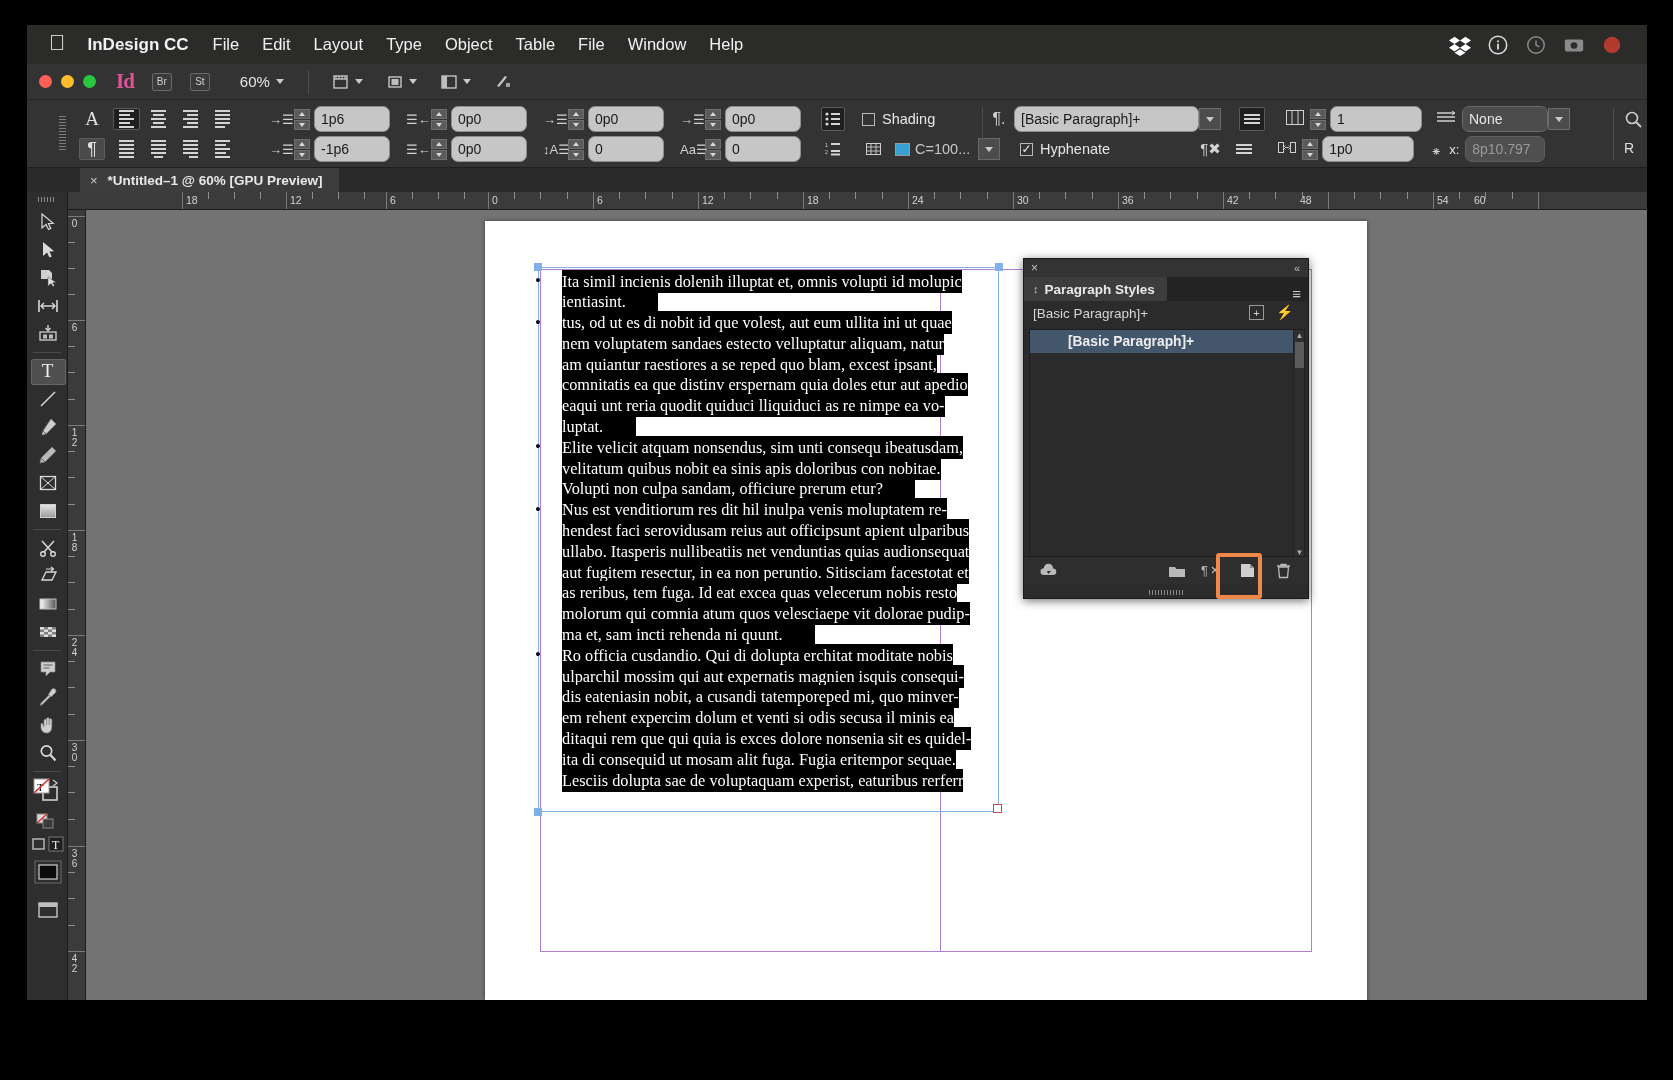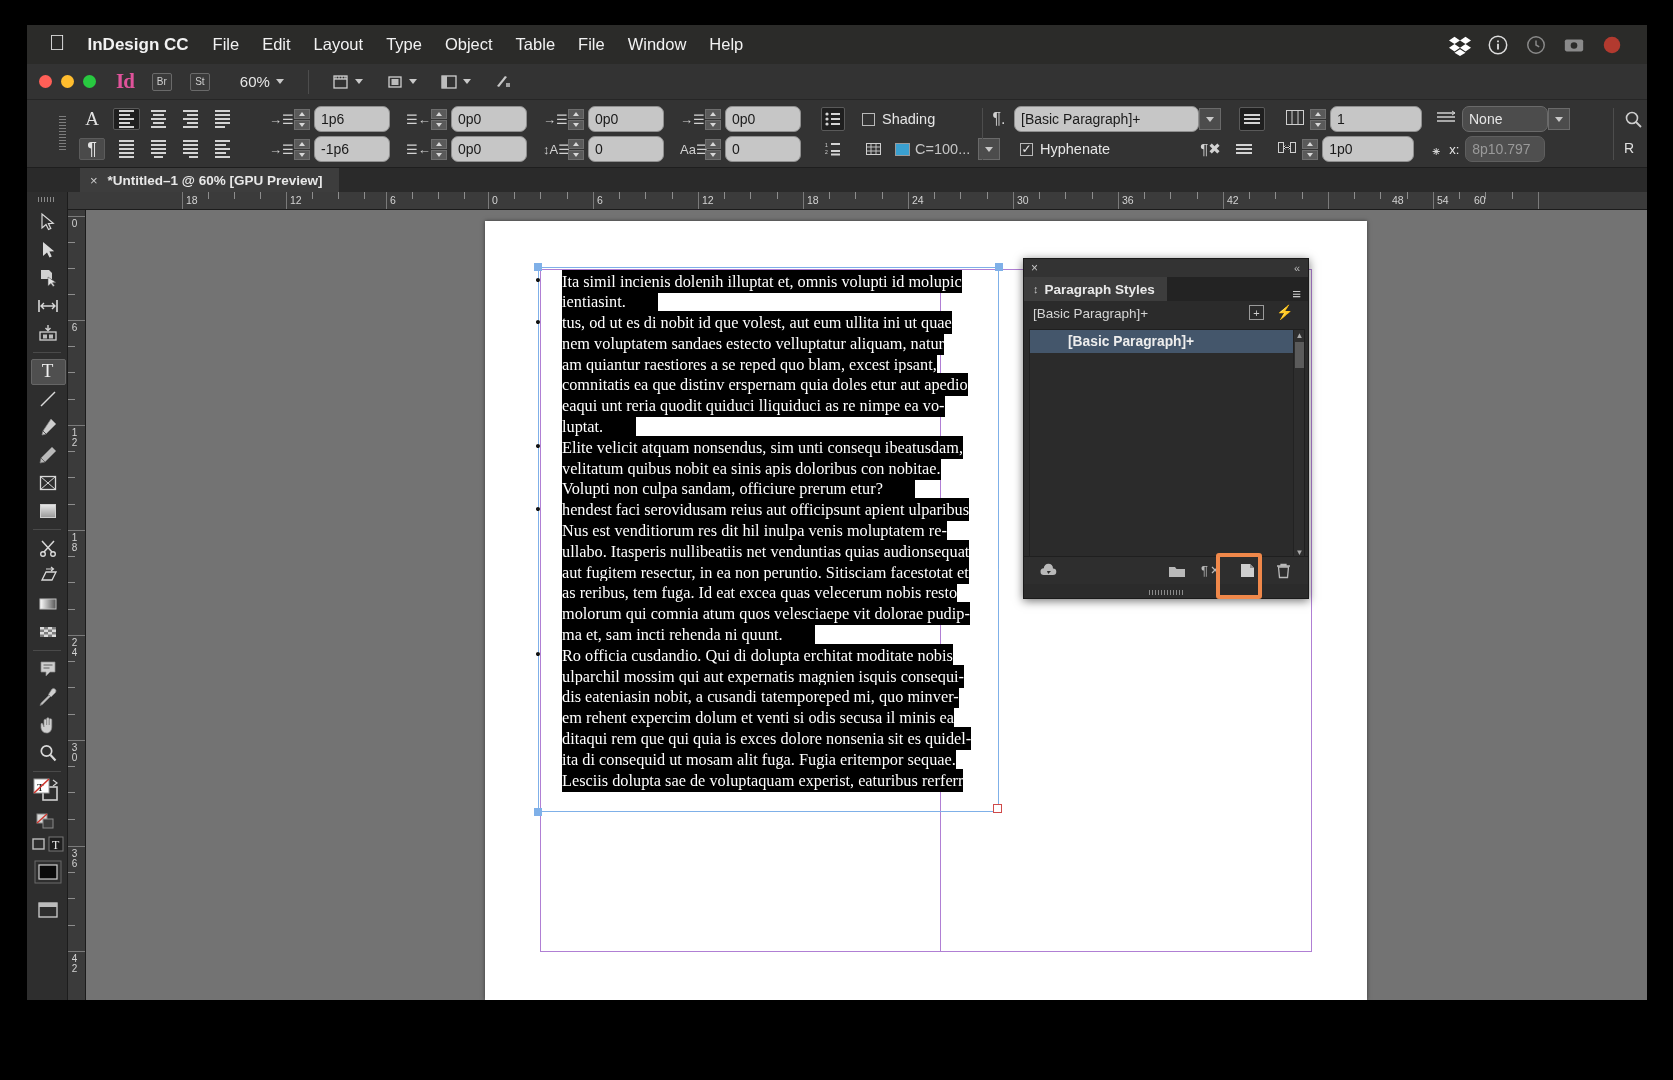--- a/index.html
+++ b/index.html
@@ -820,21 +820,21 @@
       <span class="rlabel" style="left:739px">18</span>
     <span class="rtick major" style="left:840px"></span>
       <span class="rlabel" style="left:844px">24</span>
     <span class="rtick major" style="left:945px"></span>
       <span class="rlabel" style="left:949px">30</span>
     <span class="rtick major" style="left:1050px"></span>
       <span class="rlabel" style="left:1054px">36</span>
     <span class="rtick major" style="left:1155px"></span>
       <span class="rlabel" style="left:1159px">42</span>
     <span class="rtick major" style="left:1260px"></span>
-      <span class="rlabel" style="left:1324px">48</span>
+      <span class="rlabel" style="left:1232px">48</span>
     <span class="rtick major" style="left:1365px"></span>
       <span class="rlabel" style="left:1369px">54</span>
     <span class="rtick major" style="left:1470px"></span>
       <span class="rlabel" style="left:1406px">60</span>
     <span class="rtick" style="left:140px"></span>
       <span class="rtick" style="left:166px"></span>
       <span class="rtick" style="left:192px"></span>
     <span class="rtick" style="left:244px"></span>
       <span class="rtick" style="left:270px"></span>
       <span class="rtick" style="left:296px"></span>
@@ -935,22 +935,22 @@
             <div class="ln"><span class="sel">luptat.</span><span class="sel trail">&nbsp;&nbsp;&nbsp;&nbsp;&nbsp;&nbsp;&nbsp;&nbsp;</span></div>
           </div>
           <div class="para">
             <span class="bullet">•</span>
             <div class="ln"><span class="sel">Elite velicit atquam nonsendus, sim unti consequ ibeatusdam,</span></div>
             <div class="ln"><span class="sel">velitatum quibus nobit ea sinis apis doloribus con nobitae.</span></div>
             <div class="ln"><span class="sel">Volupti non culpa sandam, officiure prerum etur?</span><span class="sel trail">&nbsp;&nbsp;&nbsp;&nbsp;&nbsp;&nbsp;&nbsp;&nbsp;</span></div>
           </div>
           <div class="para">
             <span class="bullet">•</span>
+            <div class="ln"><span class="sel">Nus est venditiorum res dit hil inulpa venis moluptatem re-</span></div>
             <div class="ln"><span class="sel">hendest faci serovidusam reius aut officipsunt apient ulparibus</span></div>
-            <div class="ln"><span class="sel">Nus est venditiorum res dit hil inulpa venis moluptatem re-</span></div>
             <div class="ln"><span class="sel">ullabo. Itasperis nullibeatiis net venduntias quias audionsequat</span></div>
             <div class="ln"><span class="sel">aut fugitem resectur, in ea non peruntio. Sitisciam facestotat et</span></div>
             <div class="ln"><span class="sel">as reribus, tem fuga. Id eat excea quas velecerum nobis resto</span></div>
             <div class="ln"><span class="sel">molorum qui comnia atum quos velesciaepe vit dolorae pudip-</span></div>
             <div class="ln"><span class="sel">ma et, sam incti rehenda ni quunt.</span><span class="sel trail">&nbsp;&nbsp;&nbsp;&nbsp;&nbsp;&nbsp;&nbsp;&nbsp;</span></div>
           </div>
           <div class="para">
             <span class="bullet">•</span>
             <div class="ln"><span class="sel">Ro officia cusdandio. Qui di dolupta erchitat moditate nobis</span></div>
             <div class="ln"><span class="sel">ulparchil mossim qui aut expernatis magnien isquis consequi-</span></div>

